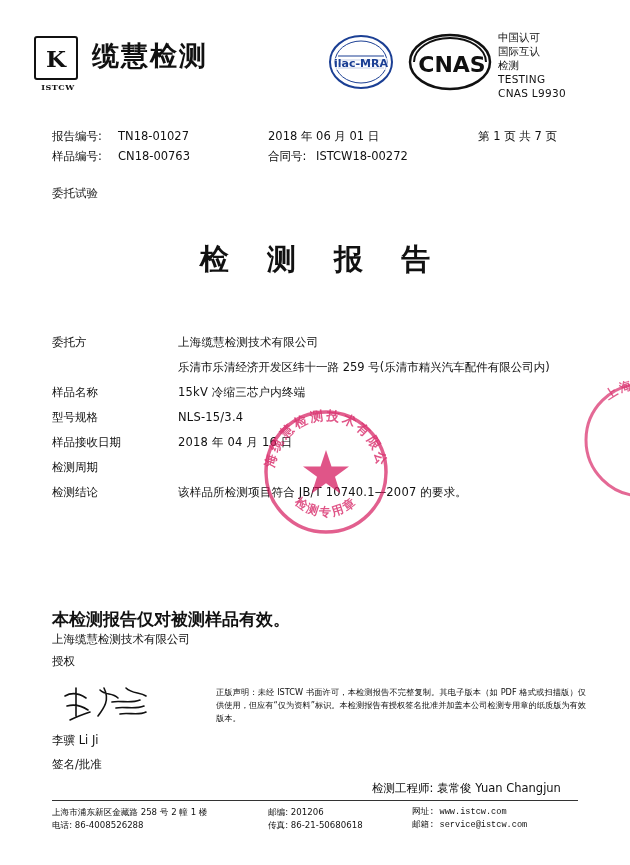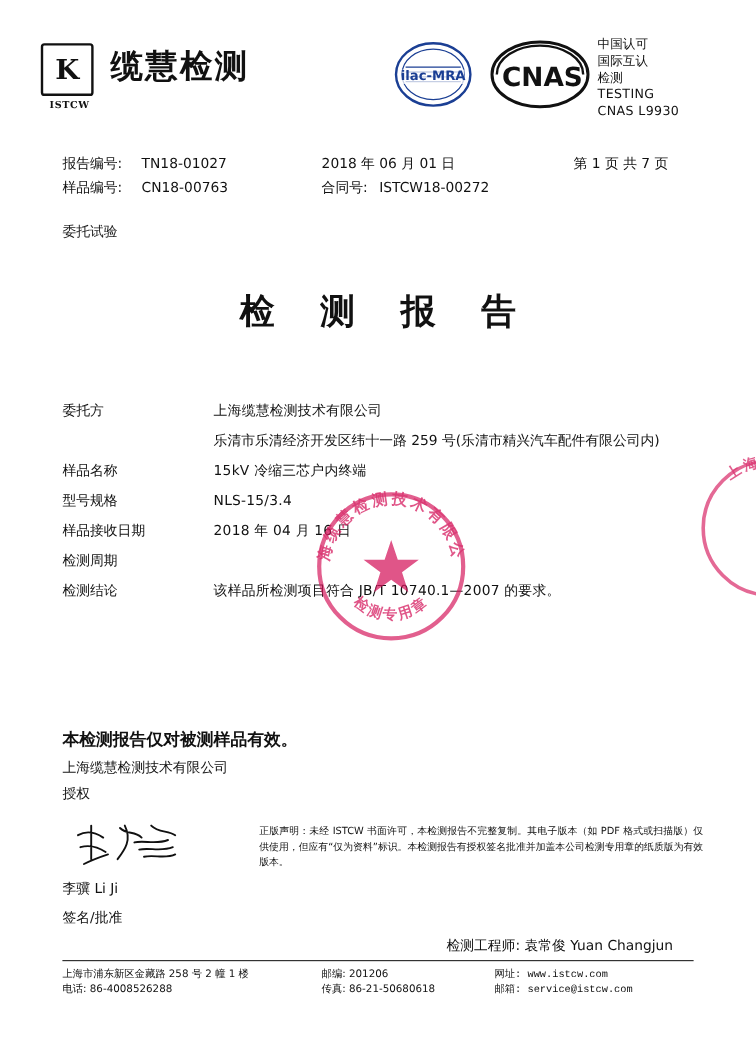--- a/index.html
+++ b/index.html
@@ -173,21 +173,21 @@
     top: 25px;
     height: 25px;
     line-height: 25px;
   }
 
   
   .valid-note {
     position: absolute;
     top: 608px;
     left: 52px;
-    font-size: 14px;
+    font-size: 17px;
     font-weight: bold;
     color: #111;
   }
   .company {
     position: absolute;
     top: 632px;
     left: 52px;
     font-size: 11.5px;
     color: #111;
   }

